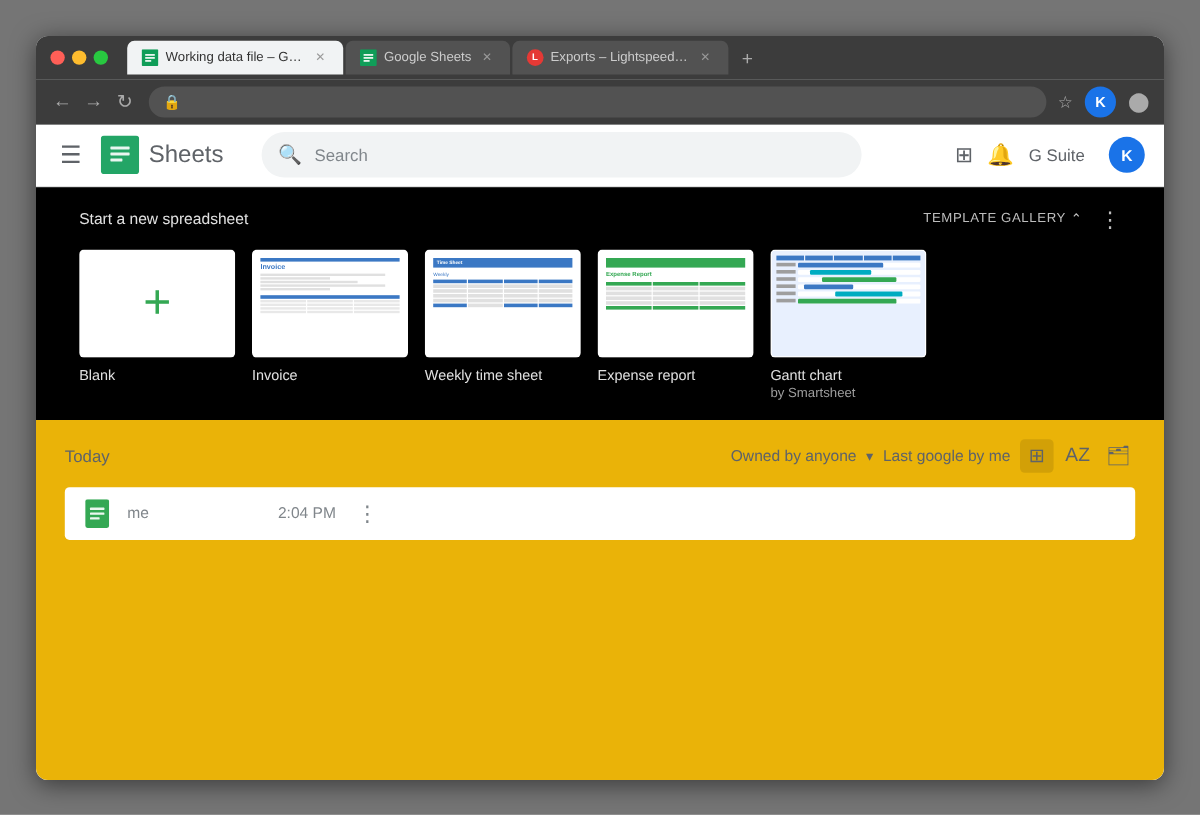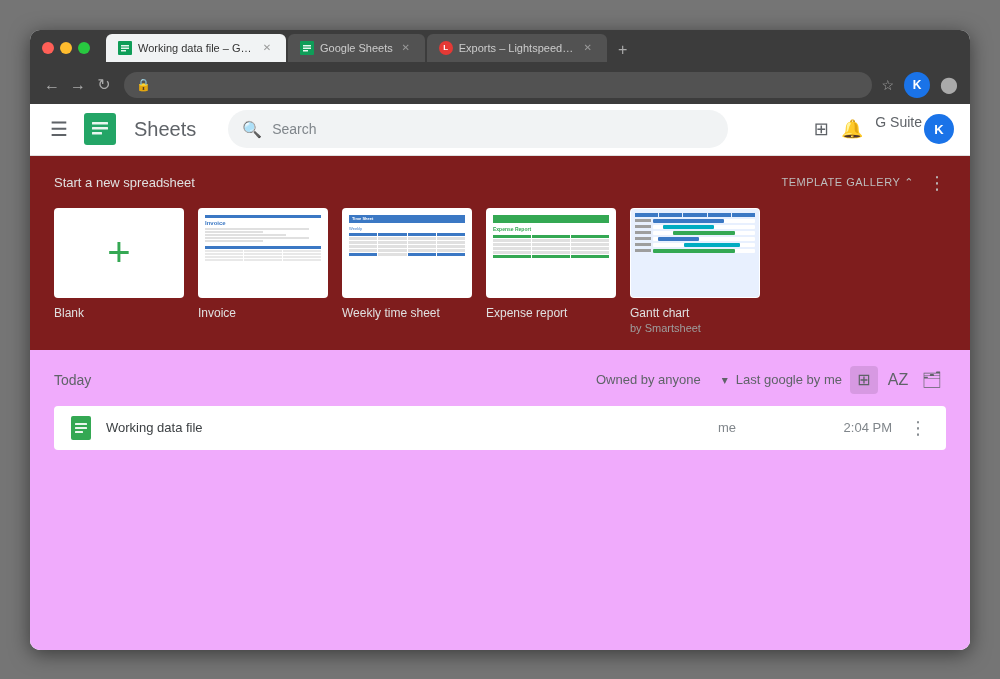--- a/index.html
+++ b/index.html
@@ -191,21 +191,21 @@
     }
     .hamburger {
       color: #5f6368;
       font-size: 20px;
       cursor: pointer;
       padding: 4px;
     }
     .sheets-logo {
       display: flex;
       align-items: center;
-      gap: 18px;
+      gap: 8px;
     }
     .sheets-icon {
       width: 32px;
       height: 32px;
     }
     .sheets-name {
       font-size: 20px;
       color: #5f6368;
       font-weight: 300;
     }
@@ -240,42 +240,42 @@
       font-size: 18px;
       cursor: pointer;
     }
     .bell-icon-btn {
       color: #5f6368;
       font-size: 18px;
       cursor: pointer;
     }
     .gsuite-badge {
       display: flex;
-      align-items: flex-start;
-      gap: 2px;
+      align-items: center;
+      gap: 20px;
       font-size: 14px;
       color: #5f6368;
     }
     .gsuite-avatar {
       width: 30px;
       height: 30px;
       border-radius: 50%;
       background: #1a73e8;
       color: white;
       font-size: 13px;
       font-weight: bold;
       display: flex;
       align-items: center;
       justify-content: center;
     }
 
     
     .templates-section {
-      background: #7f1d1d;
-      padding: 16px 24px;
+      background: #000000;
+      padding: 16px 36px;
       flex-shrink: 0;
     }
     .templates-header {
       display: flex;
       align-items: center;
       justify-content: space-between;
       margin-bottom: 14px;
     }
     .templates-title {
       color: #e0e0e0;
@@ -490,21 +490,21 @@
       height: 100%;
       background: #3b78c4;
       border-radius: 1px;
     }
     .gantt-bar.teal { background: #00acc1; }
     .gantt-bar.green { background: #34a853; }
 
     
     .files-section {
       flex: 1;
-      background: #f0abfc;
+      background: #eab308;
       padding: 16px 24px;
     }
     .files-header {
       display: flex;
       align-items: center;
       margin-bottom: 12px;
     }
     .files-title {
       color: #5f6368;
       font-size: 14px;
@@ -517,21 +517,21 @@
       gap: 8px;
     }
     .owned-dropdown {
       background: transparent;
       border: none;
       color: #5f6368;
       font-size: 13px;
       cursor: pointer;
       display: flex;
       align-items: center;
-      gap: 21px;
+      gap: 8px;
     }
     .dropdown-chevron {
       font-size: 12px;
       color: #5f6368;
     }
     .last-opened {
       color: #5f6368;
       font-size: 13px;
     }
     .view-icons {
@@ -929,21 +929,20 @@
       <div class="file-list">
         <div class="file-row">
           <div class="file-icon">
             <svg width="20" height="24" viewBox="0 0 20 24">
               <rect width="20" height="24" rx="2" fill="#34a853"></rect>
               <rect x="4" y="7" width="12" height="2" fill="white" opacity="0.9" rx="0.5"></rect>
               <rect x="4" y="11" width="12" height="2" fill="white" opacity="0.9" rx="0.5"></rect>
               <rect x="4" y="15" width="8" height="2" fill="white" opacity="0.9" rx="0.5"></rect>
             </svg>
           </div>
-          <span class="file-name">Working data file</span>
           <span class="file-owner">me</span>
           <span class="file-date">2:04 PM</span>
           <span class="file-more">⋮</span>
         </div>
       </div>
     </div>
 
   </div>
 </div>
 

